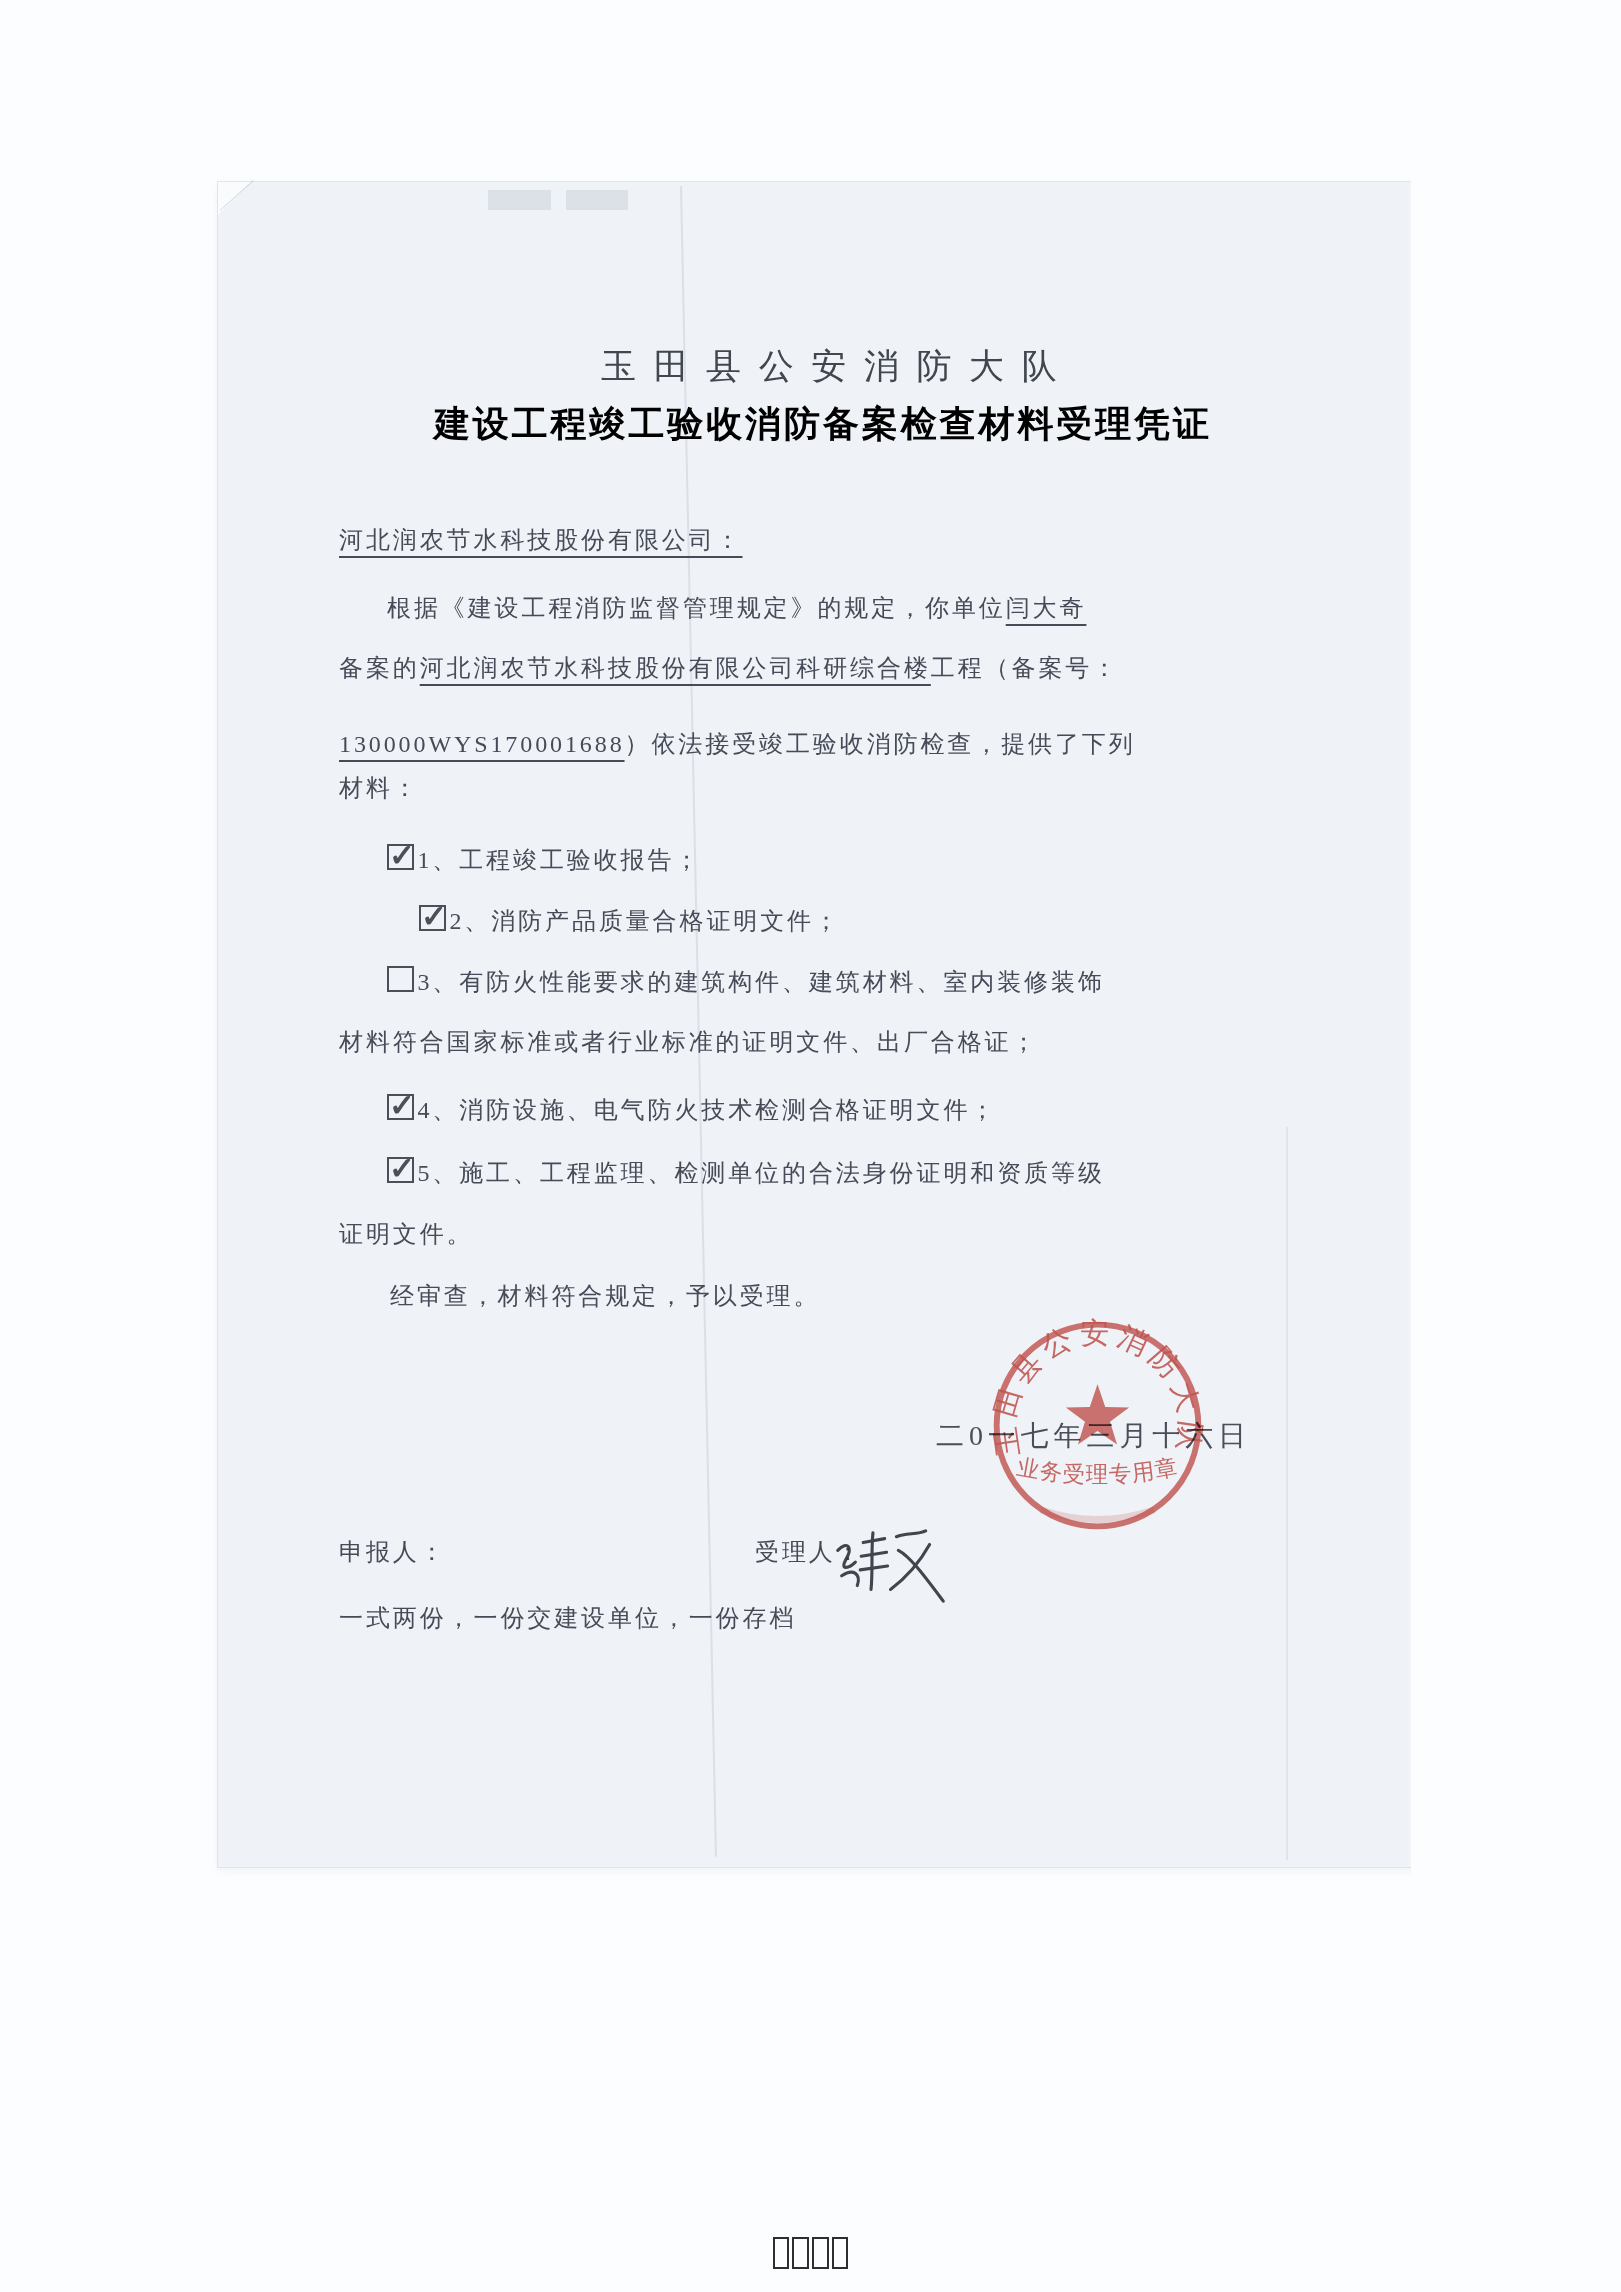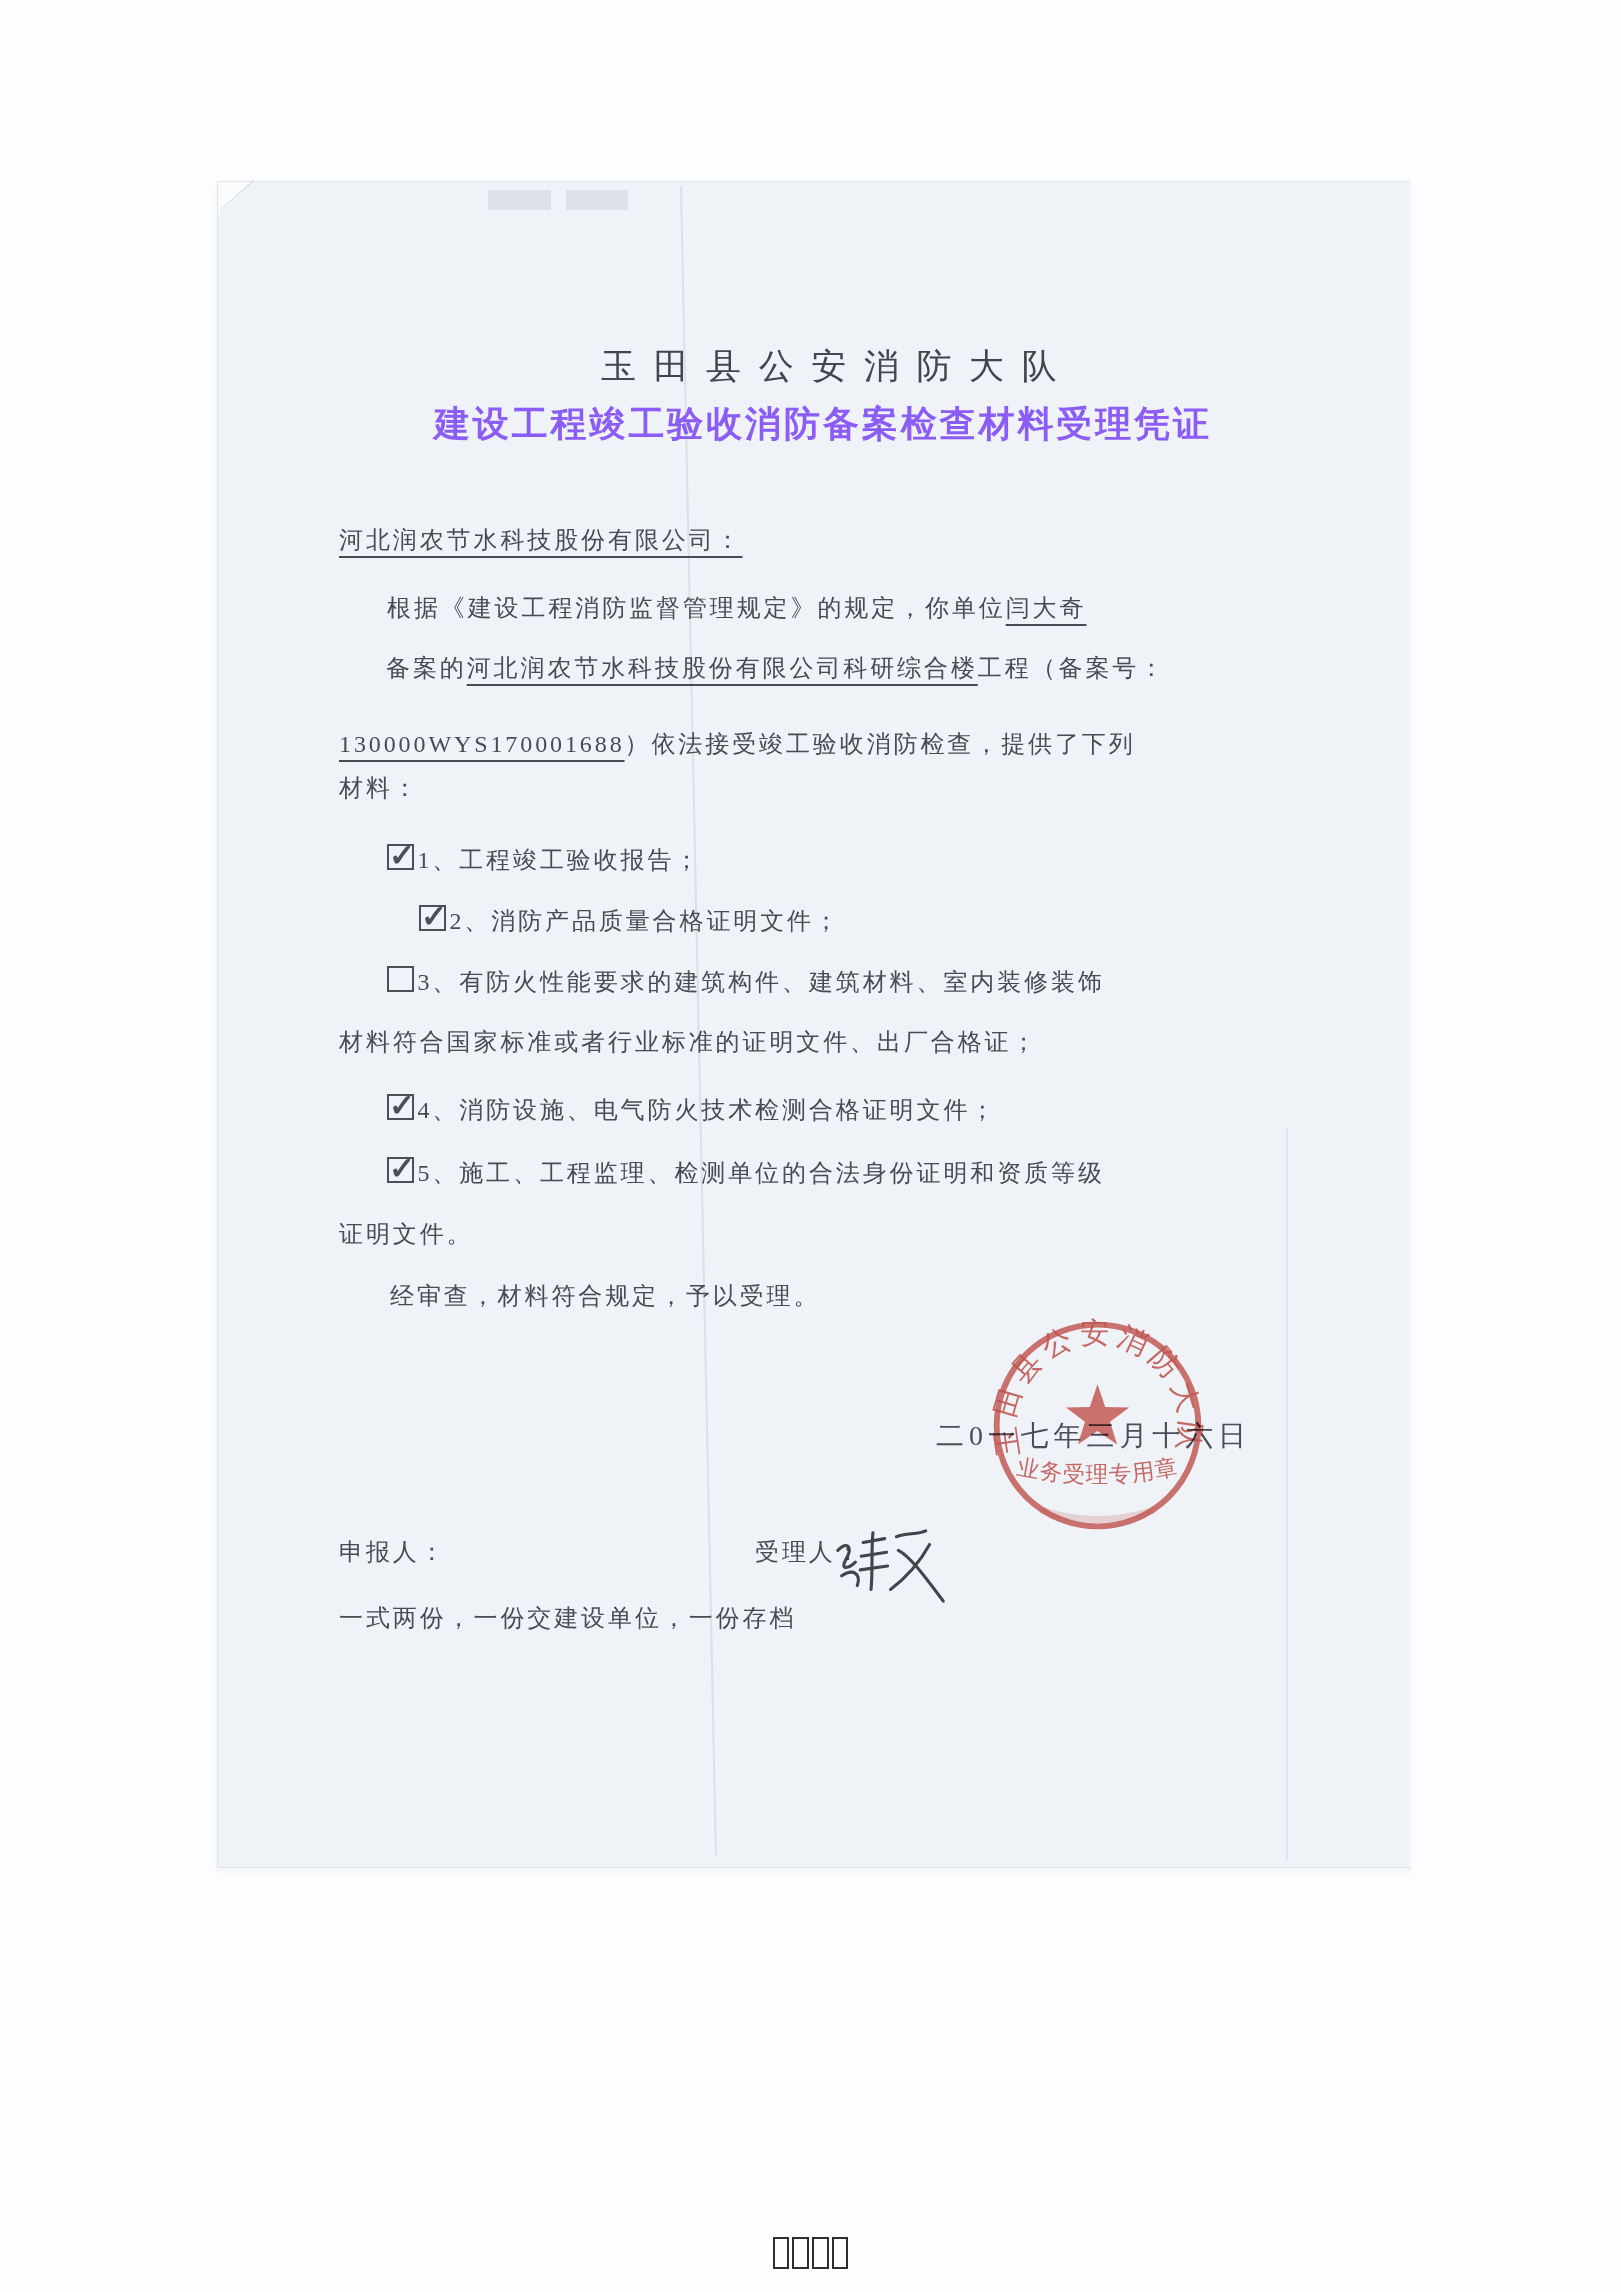--- a/index.html
+++ b/index.html
@@ -16,21 +16,21 @@
   .corner-fold{position:absolute;left:218px;top:182px;width:0;height:0;
          border-top:33px solid #f9fbfd;border-right:33px solid transparent;}
   .corner-line{position:absolute;left:220px;top:210px;width:45px;height:1px;
          background:rgba(150,160,180,.35);transform:rotate(-42deg);transform-origin:left center;}
   .scan-mark{position:absolute;height:19.6px;background:rgba(125,133,148,.16);border-radius:1px;}
   .line{position:absolute;white-space:nowrap;font-size:24px;line-height:39px;letter-spacing:2.9px;}
   .u, .line .u{text-decoration:underline;text-underline-offset:7.8px;text-decoration-thickness:2px;}
   .title1{position:absolute;left:218px;top:343px;width:1204px;text-align:center;
           font-size:35px;letter-spacing:17.6px;padding-left:17.6px;color:#41464f;}
   .title2{position:absolute;left:218px;top:400px;width:1204px;text-align:center;
-          font-size:36px;font-weight:bold;letter-spacing:2.9px;padding-left:2.9px;color:#8b5cf6;}
+          font-size:36px;font-weight:bold;letter-spacing:2.9px;padding-left:2.9px;color:#000000;}
   .cb{display:inline-block;width:22.5px;height:22.5px;border:2.9px solid #4a4f5a;
       position:relative;margin-right:3.9px;vertical-align:-2px;}
   .cb[data-state="checked"]::after{content:"\2713";position:absolute;left:0px;top:-9.8px;
       font-size:31px;font-weight:bold;color:#4a4f5a;}
   .date-line{position:absolute;left:936px;top:1417px;font-size:28px;letter-spacing:4.9px;
       white-space:nowrap;color:#4a4e58;}
   .stamp{position:absolute;left:980px;top:1308px;mix-blend-mode:multiply;opacity:.95;}
   .sig{position:absolute;left:828px;top:1517px;}
   .footer-boxes{position:absolute;left:0;top:2237px;width:1621px;text-align:center;letter-spacing:0;}
   .glyph-box{display:inline-block;width:12.7px;height:28px;border:2.9px solid #2e2e30;
@@ -49,21 +49,21 @@
   <div class="edge-band"></div>
   <div class="scan-mark" style="left:488px;top:190px;width:63px;"></div>
   <div class="scan-mark" style="left:566px;top:190px;width:62px;"></div>
 
   <div class="title1">玉田县公安消防大队</div>
   <div class="title2">建设工程竣工验收消防备案检查材料受理凭证</div>
 
   <div class="line u" style="left:339px;top:521px;">河北润农节水科技股份有限公司：</div>
 
   <div class="line" style="left:387px;top:589px;"><span>根据《建设工程消防监督管理规定》的规定，你单位</span><span class="u">闫大奇</span></div>
-  <div class="line" style="left:339px;top:649px;margin-left:47px;"><span>备案的</span><span class="u">河北润农节水科技股份有限公司科研综合楼</span><span>工程（备案号：</span></div>
+  <div class="line" style="left:339px;top:649px;"><span>备案的</span><span class="u">河北润农节水科技股份有限公司科研综合楼</span><span>工程（备案号：</span></div>
   <div class="line" style="left:339px;top:710px;margin-top:15px;"><span class="u">130000WYS170001688</span><span>）依法接受竣工验收消防检查，提供了下列</span></div>
   <div class="line" style="left:339px;top:769px;"><span>材料：</span></div>
 
   <div class="line" style="left:387px;top:841px;">
     <span class="cb" data-state="checked"></span><span>1、工程竣工验收报告；</span>
   </div>
   <div class="line" style="left:387px;top:902px;padding-left:32px;">
     <span class="cb" data-state="checked"></span><span>2、消防产品质量合格证明文件；</span>
   </div>
   <div class="line" style="left:387px;top:963px;">

